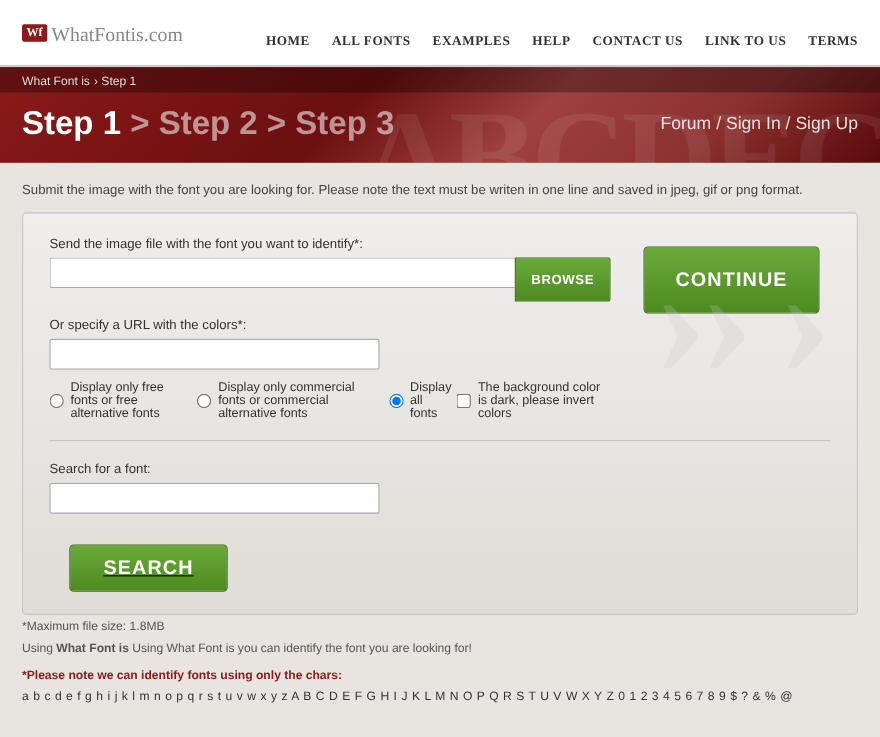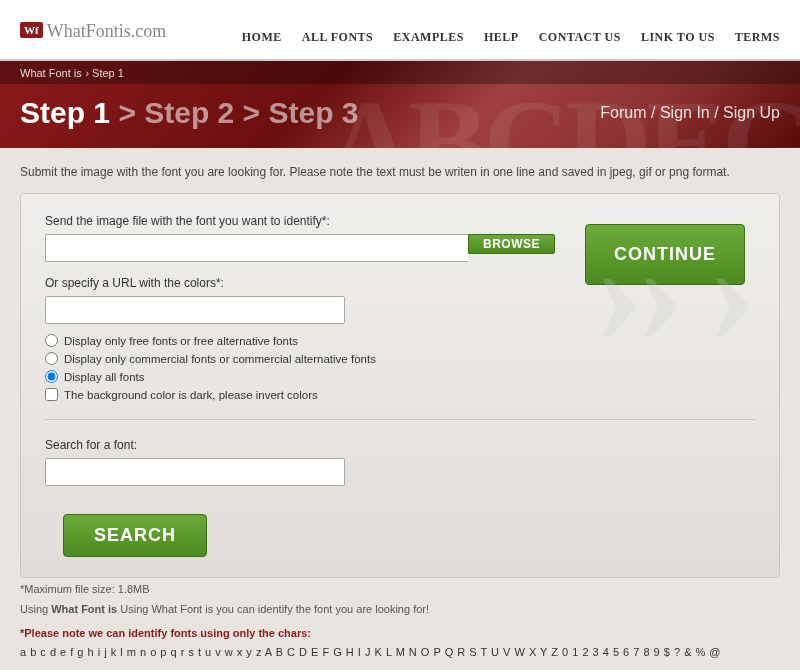--- a/index.html
+++ b/index.html
@@ -186,21 +186,21 @@
     }
     .browse-btn {
       background: linear-gradient(to bottom, #6aaa3a, #4d8a20);
       color: #fff;
       font-weight: bold;
       font-size: 12px;
       border: 1px solid #3a7010;
       padding: 0 14px;
       cursor: pointer;
       border-radius: 0 2px 2px 0;
-      height: 20px;
+      height: 40px;
       letter-spacing: 0.5px;
     }
 
     .url-input {
       width: 300px;
       height: 28px;
       border: 1px solid #aaa;
       background: #fff;
       padding: 4px 6px;
       font-size: 12px;
@@ -217,21 +217,21 @@
       cursor: pointer;
       border-radius: 4px;
       letter-spacing: 1px;
       white-space: nowrap;
     }
 
     
     .radio-group {
       margin-top: 10px;
       display: flex;
-      flex-direction: column;
+      flex-direction: row;
       gap: 5px;
     }
     .radio-item {
       display: flex;
       align-items: center;
       gap: 6px;
       font-size: 11.5px;
       color: #333;
       cursor: pointer;
     }
@@ -257,20 +257,21 @@
     }
     .search-left {
       flex: 1;
     }
     .search-right {
       width: 180px;
       display: flex;
       align-items: flex-end;
       justify-content: center;
       padding-top: 8px;
+      text-decoration: underline;
     }
     .search-input {
       width: 300px;
       height: 28px;
       border: 1px solid #aaa;
       background: #fff;
       padding: 4px 6px;
       font-size: 12px;
       border-radius: 2px;
     }

